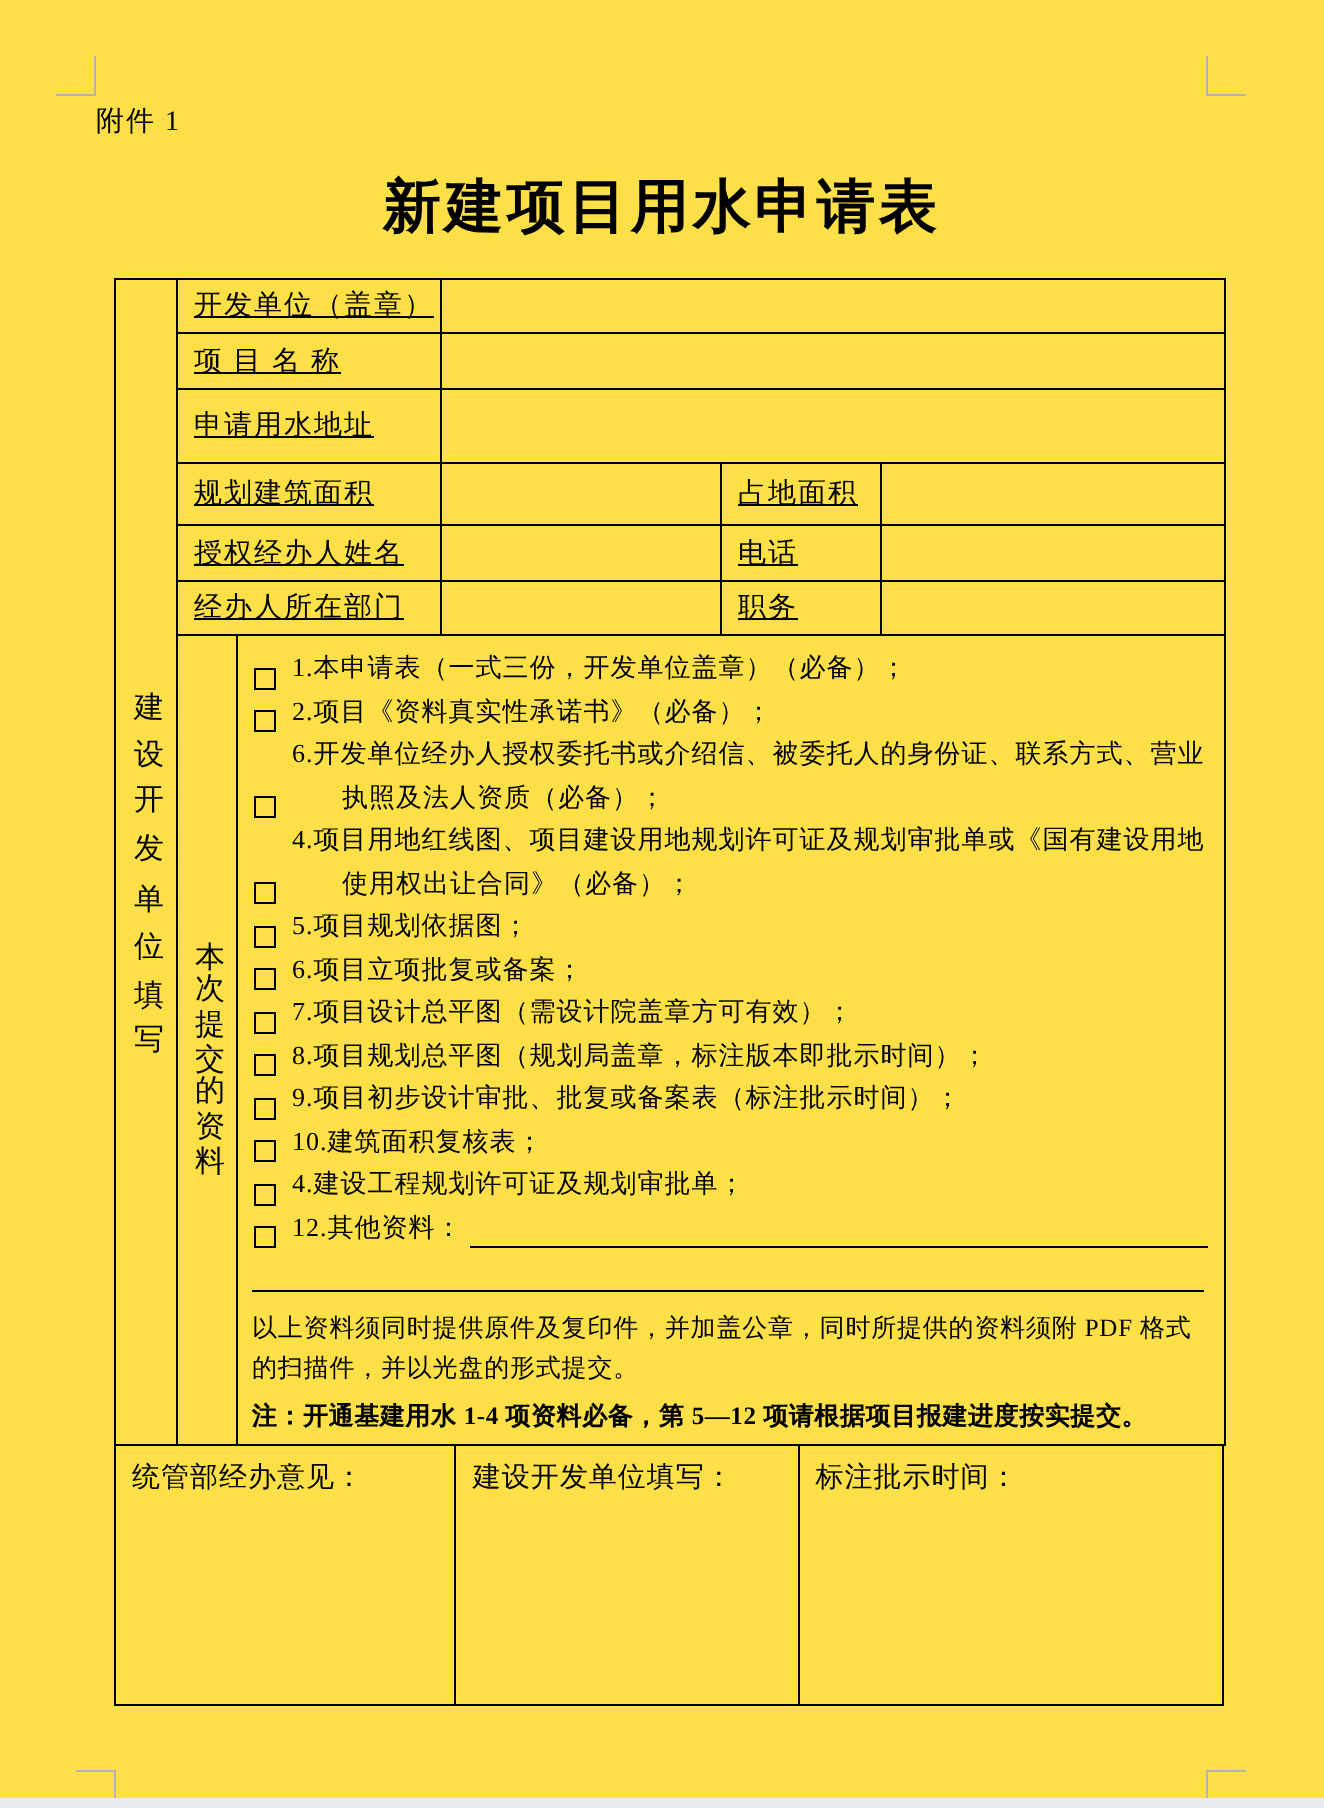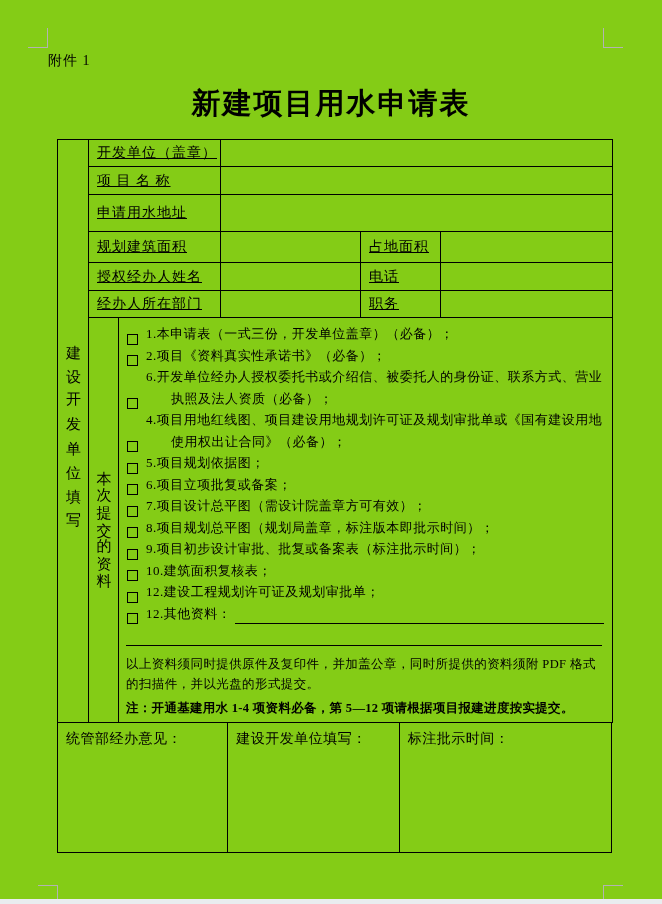--- a/index.html
+++ b/index.html
@@ -5,21 +5,21 @@
   * { margin: 0; padding: 0; box-sizing: border-box; }
   html, body { background: #ffffff; }
   body {
     font-family: "Liberation Serif", "DejaVu Serif", serif;
     color: #000;
   }
   .page {
     position: relative;
     width: 662px;
     height: 904px;
-    background: #84cc16;
+    background: #fde047;
     overflow: hidden;
   }
   
   .crop { position: absolute; width: 20px; height: 20px; border: 0 solid #b3b3b3; }
   .crop.tl { left: 28px; top: 28px; border-right-width: 1px; border-bottom-width: 1px; }
   .crop.tr { left: 603px; top: 28px; border-left-width: 1px; border-bottom-width: 1px; }
   .crop.bl { left: 38px; top: 885px; border-right-width: 1px; border-top-width: 1px; height: 18px; }
   .crop.br { left: 603px; top: 885px; border-left-width: 1px; border-top-width: 1px; height: 18px; }
   .outside-strip { position: absolute; left: 0; right: 0; bottom: 0; height: 5px; background: #e9ecef; }
 
@@ -171,21 +171,21 @@
                 <div class="chk-item">
                   <span class="chk-box"></span>
                   <span class="chk-text">9.项目初步设计审批、批复或备案表（标注批示时间）；</span>
                 </div>
                 <div class="chk-item">
                   <span class="chk-box"></span>
                   <span class="chk-text">10.建筑面积复核表；</span>
                 </div>
                 <div class="chk-item">
                   <span class="chk-box"></span>
-                  <span class="chk-text">12.建设工程规划许可证及规划审批单；</span>
+                  <span class="chk-text">4.建设工程规划许可证及规划审批单；</span>
                 </div>
                 <div class="chk-item with-blank">
                   <span class="chk-box"></span>
                   <span class="chk-text">12.其他资料：</span>
                   <span class="blank-fill"></span>
                 </div>
               </div>
           <div class="blank-line"></div>
           <div class="mat-note1">以上资料须同时提供原件及复印件，并加盖公章，同时所提供的资料须附 PDF 格式的扫描件，并以光盘的形式提交。</div>
           <div class="mat-note2">注：开通基建用水 1-4 项资料必备，第 5—12 项请根据项目报建进度按实提交。</div>

